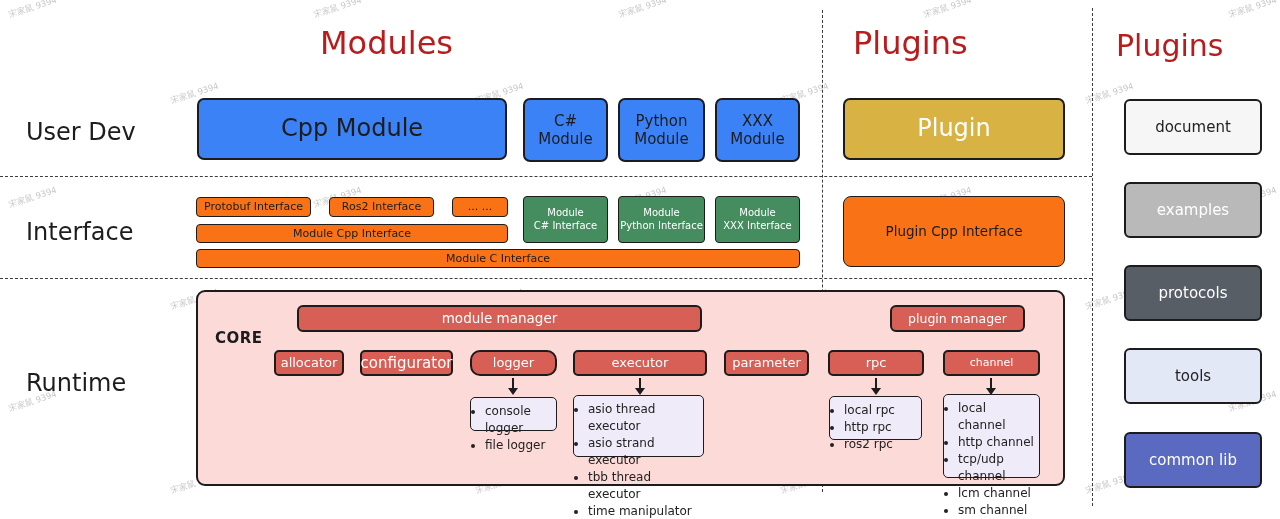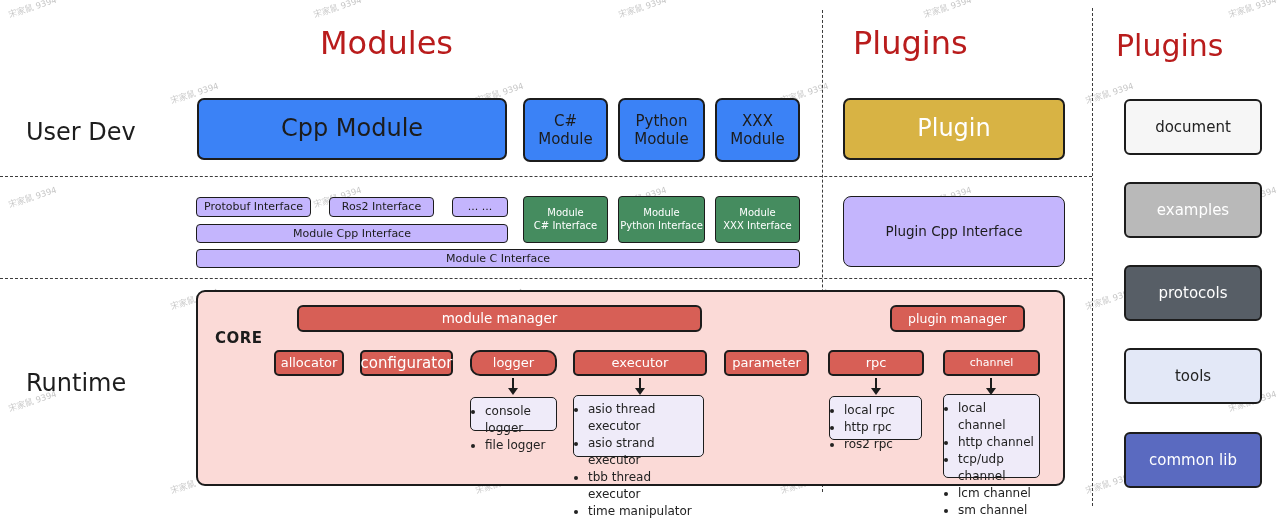--- a/index.html
+++ b/index.html
@@ -13,21 +13,21 @@
   .rowlabel{position:absolute;font-size:24px;font-weight:500;color:#1d1d1d}
 
   .vdash{position:absolute;width:0;border-left:1.6px dashed #3c3c3c}
   .hdash{position:absolute;height:0;border-top:1.6px dashed #3c3c3c}
 
   .node{position:absolute;display:flex;flex-direction:column;align-items:center;justify-content:center;
         text-align:center;border:2px solid #1c1c1c;border-radius:7px;line-height:1.22}
   .thin{border-width:1.5px;border-radius:4px}
   .cream{background:#3b82f6}
   .gold{background:#D8B344;color:#fff}
-  .mint{background:#c4b5fd}
+  .mint{background:#f97316}
   .green{background:#458C5F;color:#fff}
   .redbar{background:#D75F56;color:#fff;border-radius:6px}
   .corebox{background:#FBDAD7;border-radius:9px}
   .lav{background:#EFEBF9;border-radius:5px;border-width:1.3px;justify-content:flex-start;align-items:flex-start;text-align:left}
 
   .big-text{font-size:24px}
   .md-text{font-size:15px}
   .sm-text{font-size:11px}
   .xs-text{font-size:10px}
 
@@ -79,20 +79,21 @@
   <div class="hdr" style="left:320px;top:24px;width:400px">Modules</div>
   <div class="hdr" style="left:853px;top:24px;width:200px">Plugins</div>
   <div class="hdr" style="left:1116px;top:28px;width:150px;font-size:30px">Plugins</div>
 
   <div class="vdash" style="left:822px;top:10px;height:482px"></div>
   <div class="vdash" style="left:1092px;top:8px;height:498px"></div>
   <div class="hdash" style="left:0;top:176px;width:1092px"></div>
   <div class="hdash" style="left:0;top:278px;width:1092px"></div>
 
   <div class="rowlabel" style="left:26px;top:118px">User Dev</div>
+  <div class="rowlabel" style="left:26px;top:218px">Interface</div>
   <div class="rowlabel" style="left:26px;top:369px">Runtime</div>
 
   <div class="node cream big-text" style="left:197px;top:98px;width:310px;height:62px">Cpp Module</div>
 
   <div class="node cream md-text" style="left:523px;top:98px;width:85px;height:64px">
     <span>C#</span>
     <span>Module</span>
   </div>
   <div class="node cream md-text" style="left:618px;top:98px;width:87px;height:64px">
     <span>Python</span>

